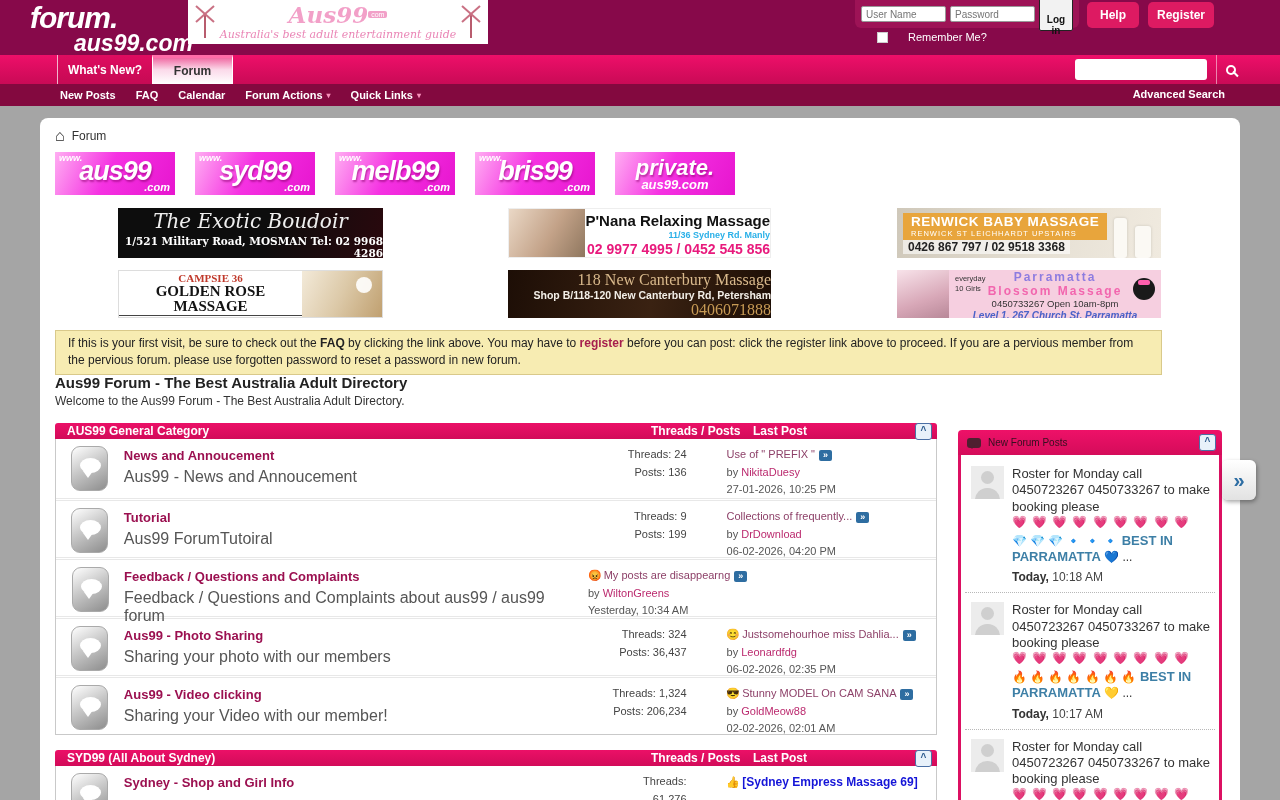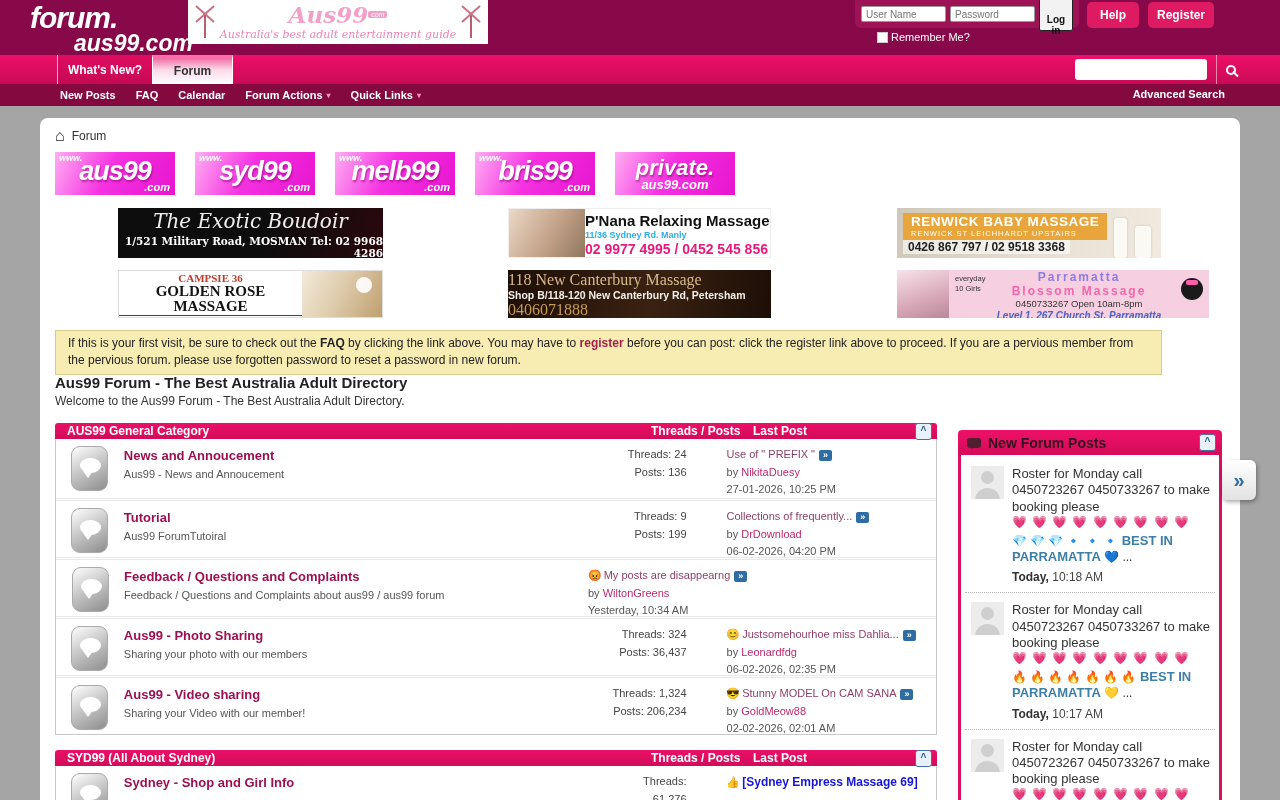--- a/index.html
+++ b/index.html
@@ -13,21 +13,21 @@
 .logo .l1{font-size:30px;letter-spacing:-1px}
 .logo .l2{font-size:23px;margin-left:44px;margin-top:-1px}
 .hdr-banner{position:absolute;left:188px;top:0;width:300px;height:44px;background:#fff;display:flex;align-items:center;justify-content:space-between;padding:0 6px;overflow:hidden}
 .hb-center{text-align:center;flex:1}
 .hb-title{font-family:"DejaVu Serif",serif;font-style:italic;font-weight:bold;font-size:23px;color:#f2a0c8;line-height:1}
 .hb-badge{display:inline-block;background:#f2a0c8;color:#fff;font-size:7px;padding:0 3px;border-radius:2px;vertical-align:super}
 .hb-sub{font-family:"DejaVu Serif",serif;font-style:italic;font-size:11px;color:#ea86b6;margin-top:1px}
 .login-wrap{position:absolute;left:855px;top:0;width:224px;height:28px;background:#9d1356;border-radius:0 0 6px 6px;display:flex;align-items:center;padding:0 6px;gap:4px}
 .login-input{width:85px;height:16px;font-size:10px;border:1px solid #999;border-radius:2px;padding:0 4px;color:#444;font-family:Liberation Sans, sans-serif}
 .btn-login{height:16px;font-size:10px;font-weight:bold;background:#f2f2f2;border:1px solid #222;border-radius:2px;padding:16px 6px;color:#111;font-family:"Liberation Sans",sans-serif;cursor:pointer}
-.remember{position:absolute;left:877px;top:31px;color:#fff;font-size:11px;display:flex;align-items:center;gap:3px;cursor:pointer}
+.remember{position:absolute;left:877px;top:31px;color:#fff;font-size:11px;display:flex;align-items:center;gap:20px;cursor:pointer}
 .remember .cb{width:11px;height:11px;background:#fff;border:1px solid #ccc}
 .btn-pink{position:absolute;top:2px;height:26px;background:#dd1a62;color:#fff;font-weight:bold;font-size:12px;border:none;border-radius:5px;font-family:"Liberation Sans",sans-serif;cursor:pointer}
 .btn-help{left:1087px;width:52px}
 .btn-register{left:1148px;width:66px}
 
 
 .tabbar{position:absolute;left:0;top:55px;width:1280px;height:29px;background:linear-gradient(#ee0f69,#c90a56)}
 .tab{position:absolute;top:0;height:29px;display:flex;align-items:center;justify-content:center;font-size:12px;font-weight:bold;cursor:pointer}
 .tab-whatsnew{left:57px;width:95px;color:#fff;background:linear-gradient(#df0c60,#c60a54);border-left:1px solid rgba(255,255,255,.7)}
 .tab-forum{left:152px;width:81px;color:#333;background:linear-gradient(180deg,#f06ca4 0%,#fbd9e9 45%,#ffffff 100%);border:1px solid #fff;border-bottom:none;border-top:3px solid #ff6ca8}
@@ -56,41 +56,41 @@
 .sbanner.private .nm{font-size:22px;top:3px;letter-spacing:0}
 .sbanner.private .sfx{left:0;right:0;bottom:3px;text-align:center;font-size:13px}
 
 
 .ad{position:absolute;overflow:hidden;cursor:pointer}
 .ad-exotic{left:78px;top:90px;width:265px;height:50px;background:linear-gradient(105deg,#0d0d0d 55%,#2a080d 100%)}
 .ex-title{font-family:"DejaVu Serif",serif;font-style:italic;font-size:20px;color:#efefef;text-align:center;line-height:1.2;margin-top:1px}
 .ex-line{font-family:"DejaVu Serif",serif;font-size:10.5px;font-weight:bold;color:#fff;text-align:right;margin-top:2px}
 .ad-pnana{left:468px;top:90px;width:263px;height:50px;background:#fff;border:1px solid #eee;display:flex}
 .pn-photo{width:76px;background:linear-gradient(120deg,#ead8c6 0%,#c3a288 55%,#8f775f 100%)}
-.pn-main{flex:1;text-align:left;padding-top:3px}
+.pn-main{flex:1;text-align:right;padding-top:3px}
 .pn-title{font-size:15px;font-weight:bold;color:#111}
 .pn-addr{font-size:9px;color:#2ab0e8;font-weight:bold;margin:1px 0}
 .pn-phone{font-size:14px;font-weight:bold;color:#e8197c}
 .ad-renwick{left:857px;top:90px;width:264px;height:50px;background:linear-gradient(100deg,#cfc8ba 0%,#e6e0d4 55%,#f0eadf 100%);position:absolute}
 .candle{position:absolute;background:#fbf9f4;border-radius:3px;box-shadow:0 0 3px rgba(0,0,0,.15)}
 .rw-label{position:absolute;left:6px;top:5px;background:#e8a53c;color:#fff;padding:1px 8px 2px}
 .rw-title{font-size:13.5px;font-weight:bold;letter-spacing:.5px}
 .rw-addr{font-size:7.5px;letter-spacing:1px}
 .rw-phone{position:absolute;left:6px;bottom:4px;font-size:12px;font-weight:bold;color:#222;background:rgba(255,255,255,.6);padding:0 5px}
 .ad-golden{left:78px;top:152px;width:265px;height:48px;background:#fff;border:1px solid #ddd;display:flex}
 .gr-main{flex:1;text-align:center;padding-top:1px}
 .gr-tag{color:#c0392b;font-family:"Liberation Serif",serif;font-size:11px;font-weight:bold}
 .gr-title{font-family:"Liberation Serif",serif;font-size:15px;font-weight:bold;color:#141414;line-height:1;border-bottom:1px solid #444;display:inline-block;padding-bottom:1px}
 .gr-photo{width:80px;background:linear-gradient(115deg,#f3ead9 0%,#dcc9a8 50%,#c0a070 100%);position:relative}
 .gr-photo::before{content:"";position:absolute;right:10px;top:6px;width:16px;height:16px;background:#fff;border-radius:50%;opacity:.9}
-.ad-cant{left:468px;top:152px;width:263px;height:48px;background:linear-gradient(100deg,#1d0e06 0%,#3a2212 55%,#1d0e06 100%);text-align:left;color:#fff;padding-top:1px}
+.ad-cant{left:468px;top:152px;width:263px;height:48px;background:linear-gradient(100deg,#1d0e06 0%,#3a2212 55%,#1d0e06 100%);text-align:right;color:#fff;padding-top:1px}
 .ct-title{font-family:"Liberation Serif",serif;font-size:16px;color:#d9b98c}
 .ct-addr{font-size:10.5px;font-weight:bold;color:#f3efe8}
 .ct-phone{font-size:16px;color:#c89b55;font-family:"Liberation Serif",serif}
-.ad-blossom{left:857px;top:152px;width:312px;height:48px;background:#f6cfe0;display:flex}
+.ad-blossom{left:857px;top:152px;width:264px;height:48px;background:#f6cfe0;display:flex}
 .bl-photo{width:52px;background:linear-gradient(160deg,#f8e3ea 0%,#d8a8b8 60%,#b88898 100%)}
 .bl-tag{position:absolute;left:58px;top:4px;font-size:7.5px;color:#333;line-height:1.3}
 .bl-main{flex:1;text-align:center;line-height:1.15;padding-top:1px}
 .bl-t1{font-size:12px;font-weight:bold;color:#8d7ce0;letter-spacing:2px}
 .bl-t2{font-size:12px;font-weight:bold;color:#f266ae;letter-spacing:2px}
 .bl-l1{font-size:9.5px;color:#333}
 .bl-l2{font-size:10px;color:#4a62c8;font-weight:bold;font-style:italic}
 .bl-logo{position:absolute;right:6px;top:8px;width:22px;height:22px;background:#1a1a1a;border-radius:50%}
 .bl-logo::after{content:"";position:absolute;left:5px;top:2px;width:12px;height:5px;background:#ff5fae;border-radius:2px}
 
@@ -114,35 +114,35 @@
 .colbtn{width:17px;height:17px;background:#e8f1fa;border:1px solid #4a6fa5;border-radius:3px;color:#2d5b8e;font-size:10px;font-weight:bold;text-align:center;line-height:14px;margin-right:5px;cursor:pointer}
 .frows{border:1px solid #c9c9c9;border-top:none;background:#fff}
 .frow{display:flex;height:59px;align-items:flex-start;padding-top:7px}
 .frow + .frow{border-top:3px double #e8e8e8}
 .ricon{width:68px;display:flex;justify-content:center}
 .bubble{width:37px;height:45px;border-radius:9px;background:linear-gradient(150deg,#ffffff 0%,#c9c9c9 45%,#8d8d8d 100%);border:1px solid #aaa;position:relative}
 .bubble::before{content:"";position:absolute;left:8px;top:11px;width:21px;height:15px;background:#fff;border-radius:50%}
 .bubble::after{content:"";position:absolute;left:11px;top:24px;border:5px solid transparent;border-top:7px solid #fff}
 .rmain{width:424px}
 .rtitle{font-size:13px;font-weight:bold;color:#9b1050}
-.rdesc{font-size:11px;color:#555;margin-top:4px}
+.rdesc{font-size:16px;color:#555;margin-top:4px}
 .rstats{width:140px;text-align:right;font-size:11px;color:#444;line-height:1.6}
 .rlp{width:250px;padding-left:40px;font-size:11px;color:#555;line-height:1.6}
 .lp-link{color:#8d4068}
 .lp-link.blue{color:#1515d8;font-weight:bold;font-size:12px}
 .golast{display:inline-block;width:13px;height:11px;background:#2e6da1;border-radius:2px;color:#fff;font-size:9px;line-height:11px;text-align:center;font-weight:bold;margin-left:4px;cursor:pointer}
 .lp-user{color:#bb2a6e}
 .lp-emoji{margin-right:2px}
 
 
 .sidebar{position:absolute;left:918px;top:312px;width:264px;height:370px}
 .sb-hd{height:25px;background:linear-gradient(#ee1168,#d40c5a);border-radius:4px 4px 0 0;display:flex;align-items:center;padding:0 6px;gap:7px}
 .sb-bub{width:14px;height:10px;background:#4f1f30;border-radius:3px;position:relative;margin-left:3px}
 .sb-bub::after{content:"";position:absolute;left:2px;bottom:-4px;border:3px solid transparent;border-top:4px solid #4f1f30}
-.sb-ttl{flex:1;font-size:14px;font-weight:bold;color:#33101f}
+.sb-ttl{flex:1;font-size:10px;font-weight:normal;color:#33101f}
 .sb-body{background:#fff;border:3px solid #dc1062;border-top:none;border-radius:0 0 6px 6px;height:366px;overflow:hidden;padding:2px 4px}
 .sb-post{display:flex;padding:9px 4px 7px 6px;border-bottom:1px dotted #b8b8b8}
 .avatar{width:33px;height:33px;background:#ececec;margin-right:8px;position:relative;flex-shrink:0;overflow:hidden}
 .avatar::before{content:"";position:absolute;top:5px;left:10px;width:13px;height:13px;background:#cfcfcf;border-radius:50%}
 .avatar::after{content:"";position:absolute;bottom:-2px;left:4px;width:25px;height:13px;background:#cfcfcf;border-radius:12px 12px 0 0}
 .sb-text{flex:1;font-size:13px;color:#333;line-height:1.25}
 .sb-hearts{font-size:12px;letter-spacing:1px;color:#e8336e}
 .sb-line2{margin-top:3px;font-size:12px}
 .sb-best{color:#3d7fa6;font-weight:bold;font-size:13px}
 .sb-time{margin-top:5px;font-size:12px;color:#444}
@@ -380,21 +380,21 @@
           <div><span>by</span> <a class="lp-user">Leonardfdg</a></div>
           <div>06-02-2026, 02:35 PM</div>
         </div>
       </div>
 
       <div class="frow">
         <div class="ricon">
             <div class="bubble"></div>
           </div>
         <div class="rmain">
-          <a class="rtitle">Aus99 - Video sharing</a>
+          <a class="rtitle">Aus99 - Video clicking</a>
           <div class="rdesc">Sharing your Video with our member!</div>
         </div>
         <div class="rstats">
           <div>Threads: 1,324</div>
           <div>Posts: 206,234</div>
         </div>
         <div class="rlp">
           <div><span class="lp-emoji">😎</span><a class="lp-link">Stunny MODEL On CAM SANA</a><span class="golast">»</span></div>
           <div><span>by</span> <a class="lp-user">GoldMeow88</a></div>
           <div>02-02-2026, 02:01 AM</div>

